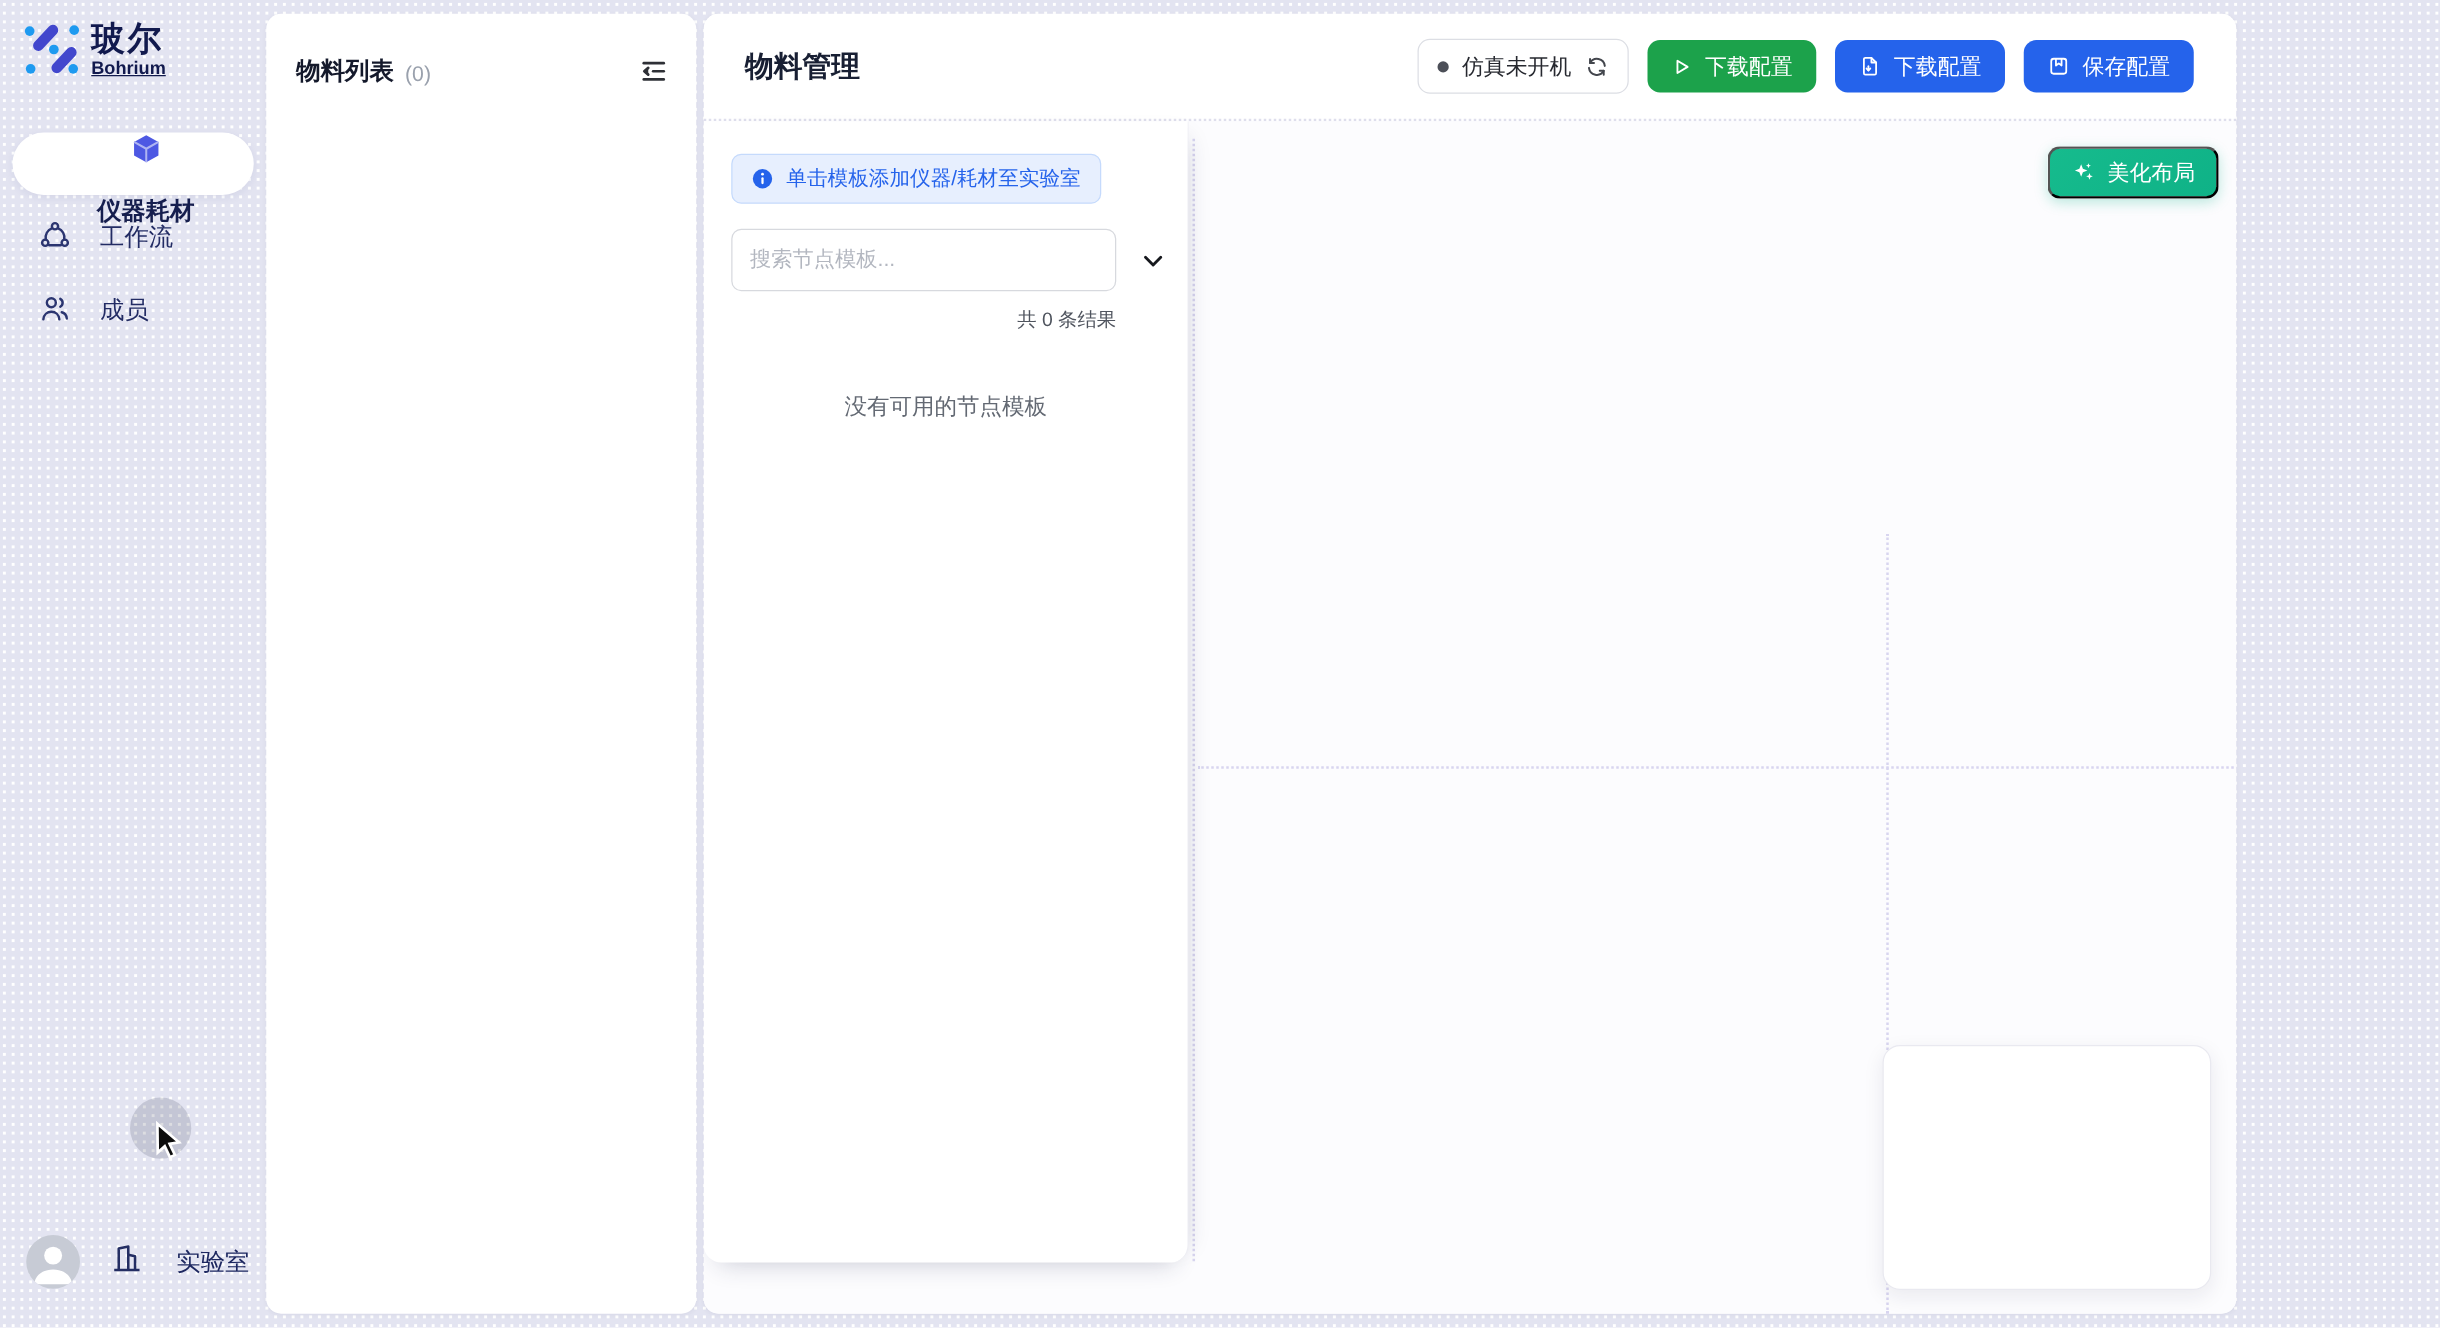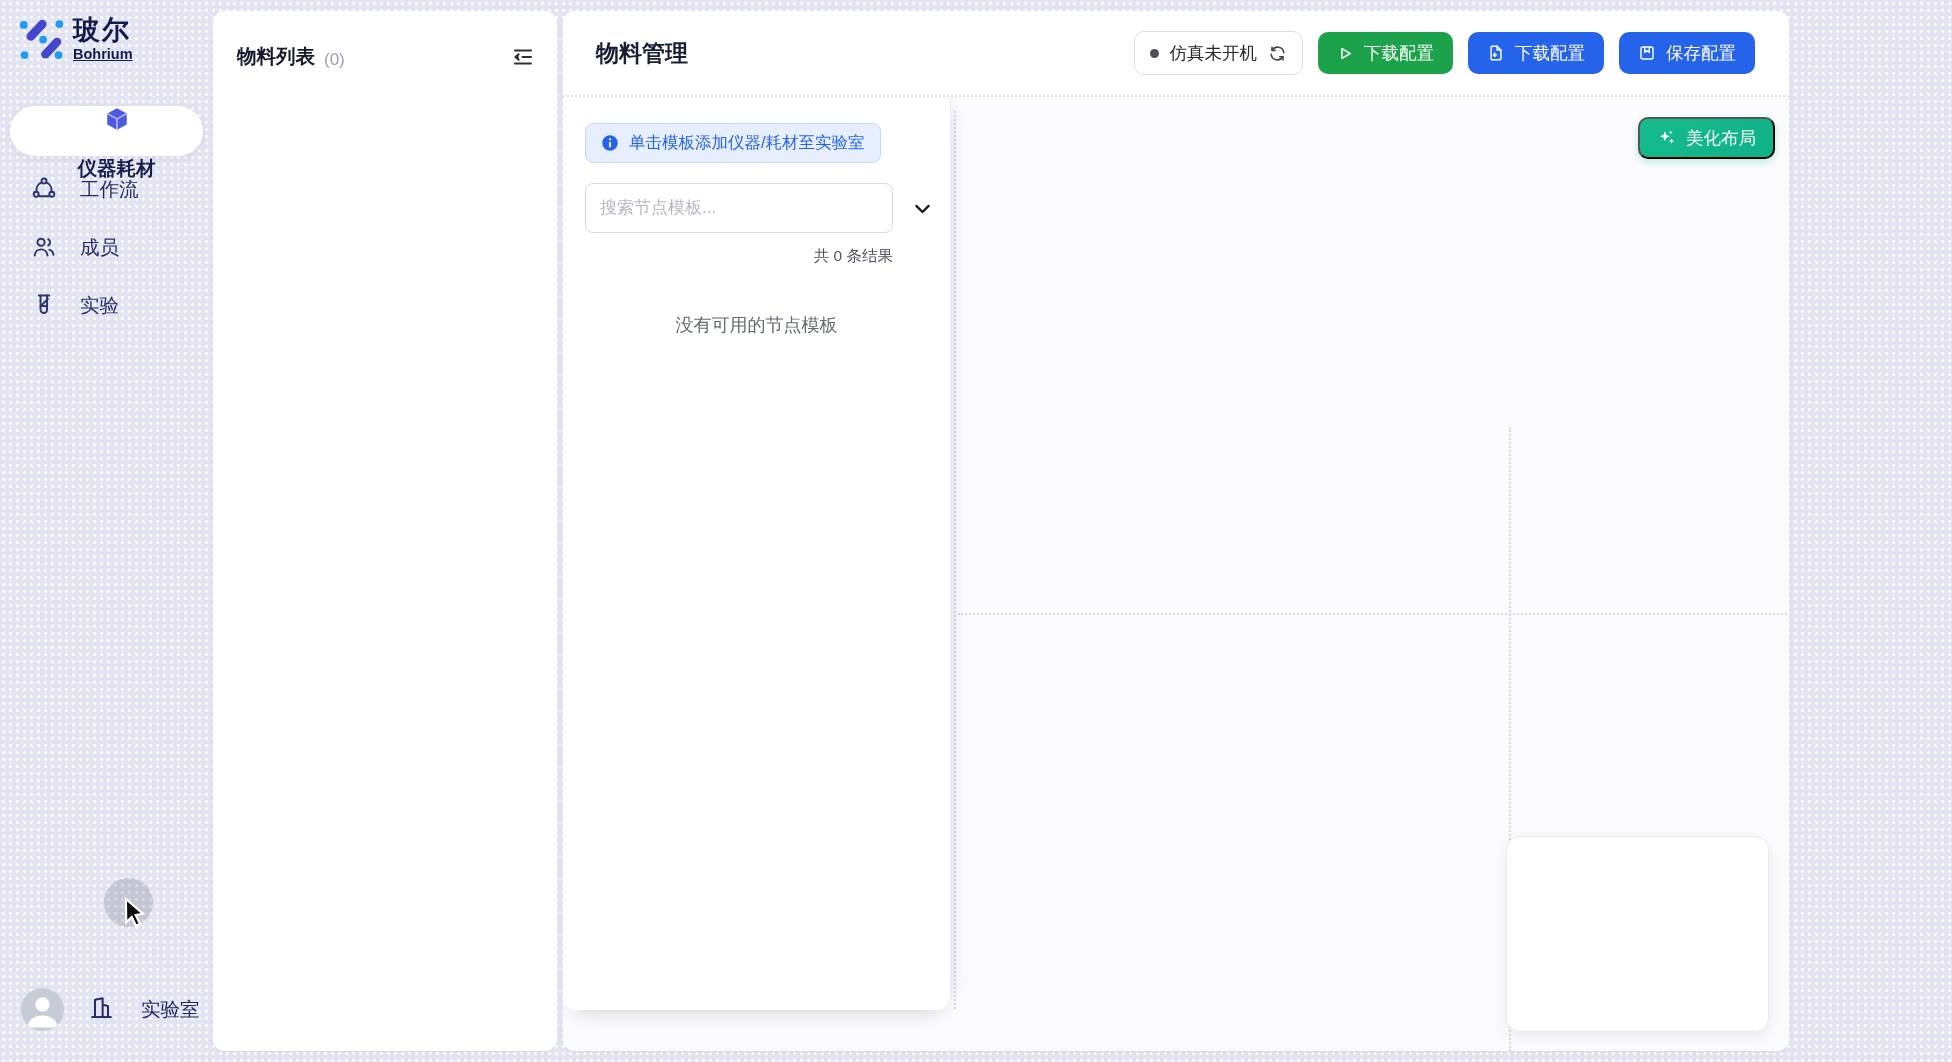--- a/index.html
+++ b/index.html
@@ -134,31 +134,20 @@
       <span class="nicon">
         <svg width="26" height="26" viewBox="0 0 24 24" fill="none" stroke="#2b3570" stroke-width="1.8" stroke-linecap="round">
           <circle cx="9.3" cy="7.6" r="3.3"></circle>
           <path d="M3.4 19.8c.3-3.4 2.8-5.6 5.9-5.6s5.6 2.2 5.9 5.6"></path>
           <path d="M15.9 4.7a3.3 3.3 0 0 1 0 5.8"></path>
           <path d="M17 14.6c2.2.6 3.5 2.3 3.7 4.6"></path>
         </svg>
       </span>
       <span>成员</span>
     </div>
-    <div class="nav-item">
-      <span class="nicon">
-        <svg width="26" height="26" viewBox="0 0 24 24" fill="none" stroke="#2b3570" stroke-width="1.8" stroke-linecap="round" stroke-linejoin="round">
-          <path d="M8.8 3.2v13.2a3 3 0 0 0 6 0V3.2"></path>
-          <path d="M7.2 3.2h9.6"></path>
-          <path d="M15.6 6.4l-5.4 5.4"></path>
-          <path d="M8.8 13h6"></path>
-        </svg>
-      </span>
-      <span>实验</span>
-    </div>
   </nav>
 
   <div class="cursor-fx"></div>
   <div class="cursor-arrow">
     <svg width="32" height="36" viewBox="0 0 24 27">
       <path d="M5.2 2.2l12.9 11.2-5.6.9 3.2 6.6-3 1.4-3.1-6.6-4.2 3.8z" fill="#0d0d0d" stroke="#fff" stroke-width="1.6"></path>
     </svg>
   </div>
 
   <div class="side-footer">

